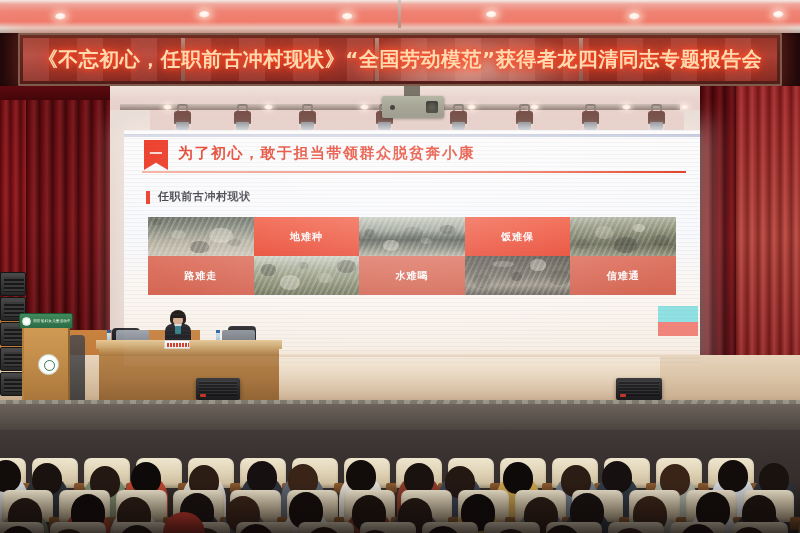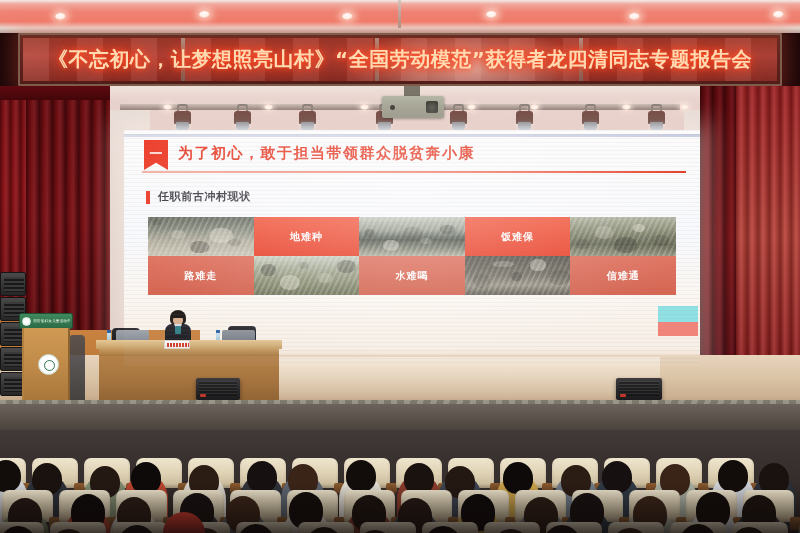--- a/index.html
+++ b/index.html
@@ -432,21 +432,21 @@
       <div class="downlight" style="left: 485.816px; top: 11px;"></div>
       <div class="downlight" style="left: 629.184px; top: 13px;"></div>
       <div class="downlight" style="left: 772.551px; top: 11px;"></div>
     </div>
 
   <div class="banner-frame">
     <div class="banner-inner">
       <div class="banner-div" style="left:158px"></div>
       <div class="banner-div" style="left:352px"></div>
       <div class="banner-div" style="left:556px"></div>
-      <div class="banner-text">《不忘初心，让梦想照亮山村》“全国劳动模范”获得者龙四清同志专题报告会</div>
+      <div class="banner-text">《不忘初心，任职前古冲村现状》“全国劳动模范”获得者龙四清同志专题报告会</div>
       <div class="banner-glare"></div>
     </div>
   </div>
 
   <div class="soffit"></div>
   <div class="soffit-rail"></div>
   <div id="soffit-lights">
       <div class="soffit-downlight" style="left: 163px; top: 104px;"></div>
       <div class="soffit-downlight" style="left: 264px; top: 104px;"></div>
       <div class="soffit-downlight" style="left: 360px; top: 104px;"></div>

